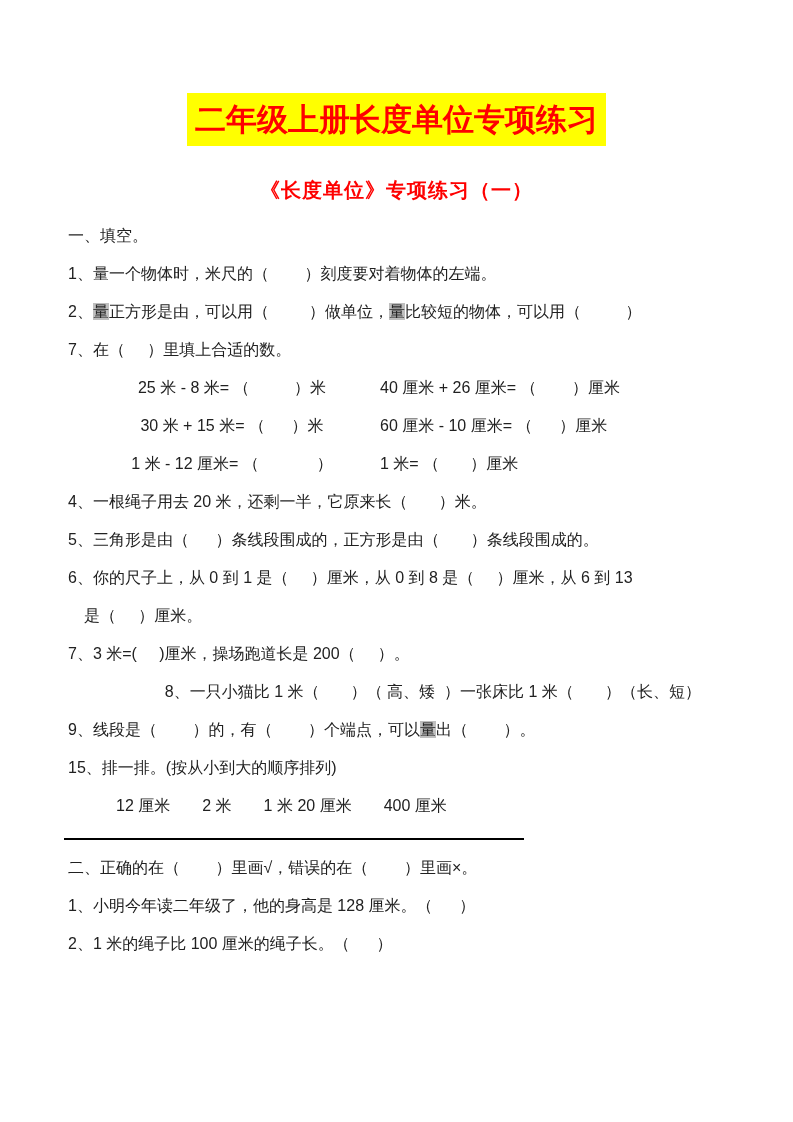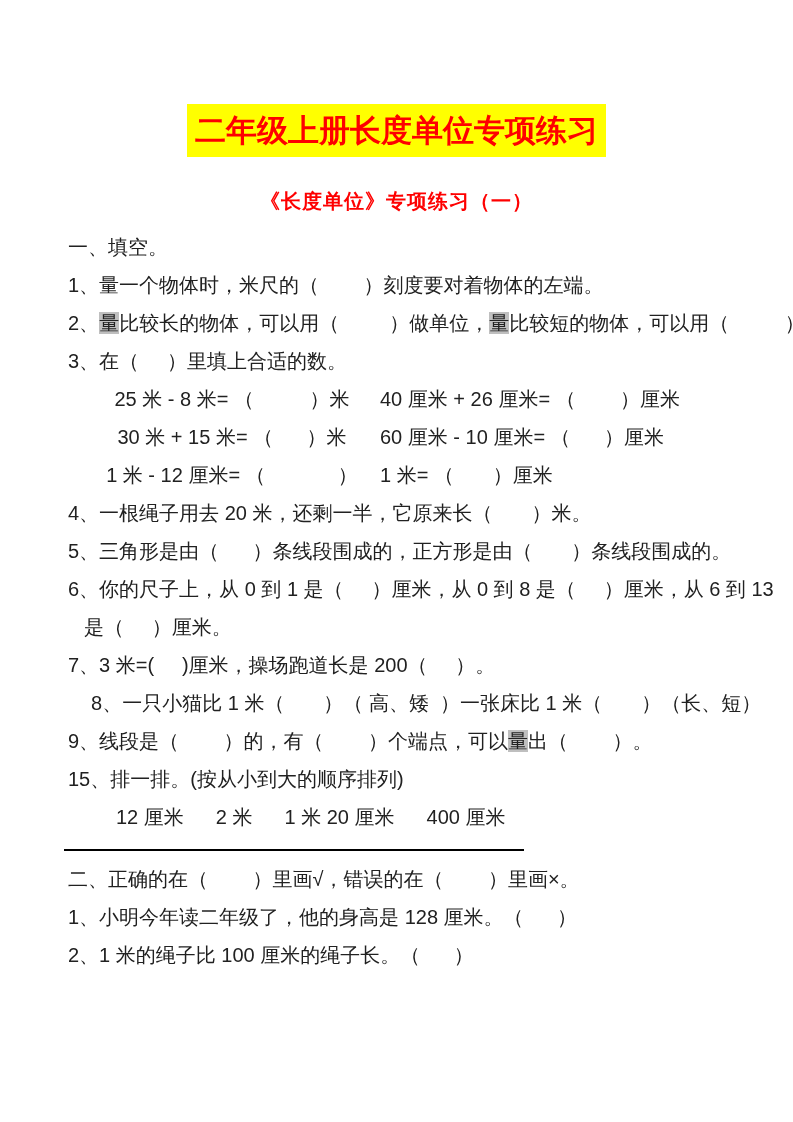--- a/index.html
+++ b/index.html
@@ -1,21 +1,21 @@
 <!DOCTYPE html>
 <html><head>
 <meta charset="utf-8">
 <style>
   * { margin: 0; padding: 0; box-sizing: border-box; }
   html, body { background: #ffffff; }
   .page {
     position: relative;
     width: 793px;
     height: 986px;
-    margin: 11px auto;
+    margin: 0 auto;
     background: #ffffff;
     overflow: hidden;
     font-family: "Liberation Sans", "DejaVu Sans", sans-serif;
     color: #212121;
   }
   .title-row {
     margin-top: 93px;
     text-align: center;
   }
   .title {
@@ -35,21 +35,21 @@
     color: #fe0000;
     font-size: 20px;
     font-weight: 700;
     letter-spacing: 1px;
     white-space: pre;
   }
   .content {
     margin-top: 13px;
     padding-left: 68px;
     padding-right: 40px;
-    font-size: 20px;
+    font-size: 16px;
   }
   .line {
     line-height: 38px;
     white-space: pre;
     font-weight: 400;
   }
   .indent-sm  { padding-left: 12px; }
   .indent-md  { padding-left: 16px; }
   .indent-lg  { padding-left: 48px; }
   .col-left  { display: inline-block; width: 296px; white-space: pre; text-align: center; }
@@ -79,23 +79,23 @@
   </div>
 
   <div class="subtitle">《长度单位》专项练习（一）</div>
 
   <div class="content">
 
     <div class="line">一、填空。</div>
 
     <div class="line">1、量一个物体时，米尺的（        ）刻度要对着物体的左端。</div>
 
-    <div class="line"><span>2、</span><span class="hl">量</span><span>比较长的物体，可以用（         ）做单位，</span><span class="hl">量</span><span>比较短的物体，可以用（          ）</span></div>
+    <div class="line"><span>2、</span><span class="hl">量</span><span>正方形是由，可以用（         ）做单位，</span><span class="hl">量</span><span>比较短的物体，可以用（          ）</span></div>
 
-    <div class="line">3、在（     ）里填上合适的数。</div>
+    <div class="line">7、在（     ）里填上合适的数。</div>
     <div class="line indent-md"><span class="col-left">25 米 - 8 米= （          ）米</span><span class="col-right">40 厘米 + 26 厘米= （        ）厘米</span></div>
     <div class="line indent-md"><span class="col-left">30 米 + 15 米= （      ）米</span><span class="col-right">60 厘米 - 10 厘米= （      ）厘米</span></div>
     <div class="line indent-md"><span class="col-left">1 米 - 12 厘米= （             ）</span><span class="col-right">1 米= （       ）厘米</span></div>
 
     <div class="line">4、一根绳子用去 20 米，还剩一半，它原来长（       ）米。</div>
 
     <div class="line">5、三角形是由（      ）条线段围成的，正方形是由（       ）条线段围成的。</div>
 
     <div class="line">6、你的尺子上，从 0 到 1 是（     ）厘米，从 0 到 8 是（     ）厘米，从 6 到 13</div>
     <div class="line indent-md">是（     ）厘米。</div>

